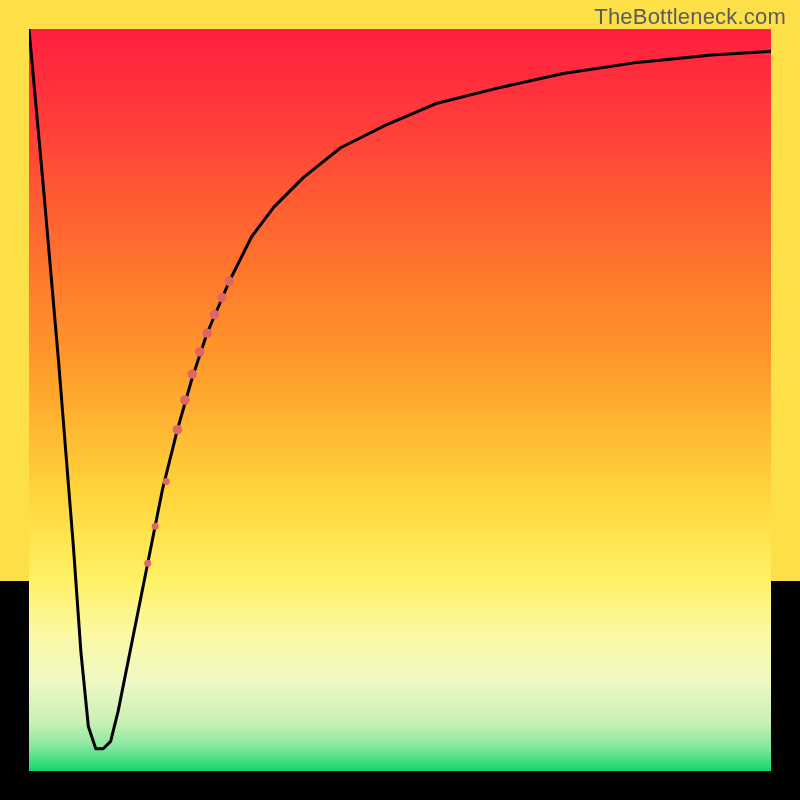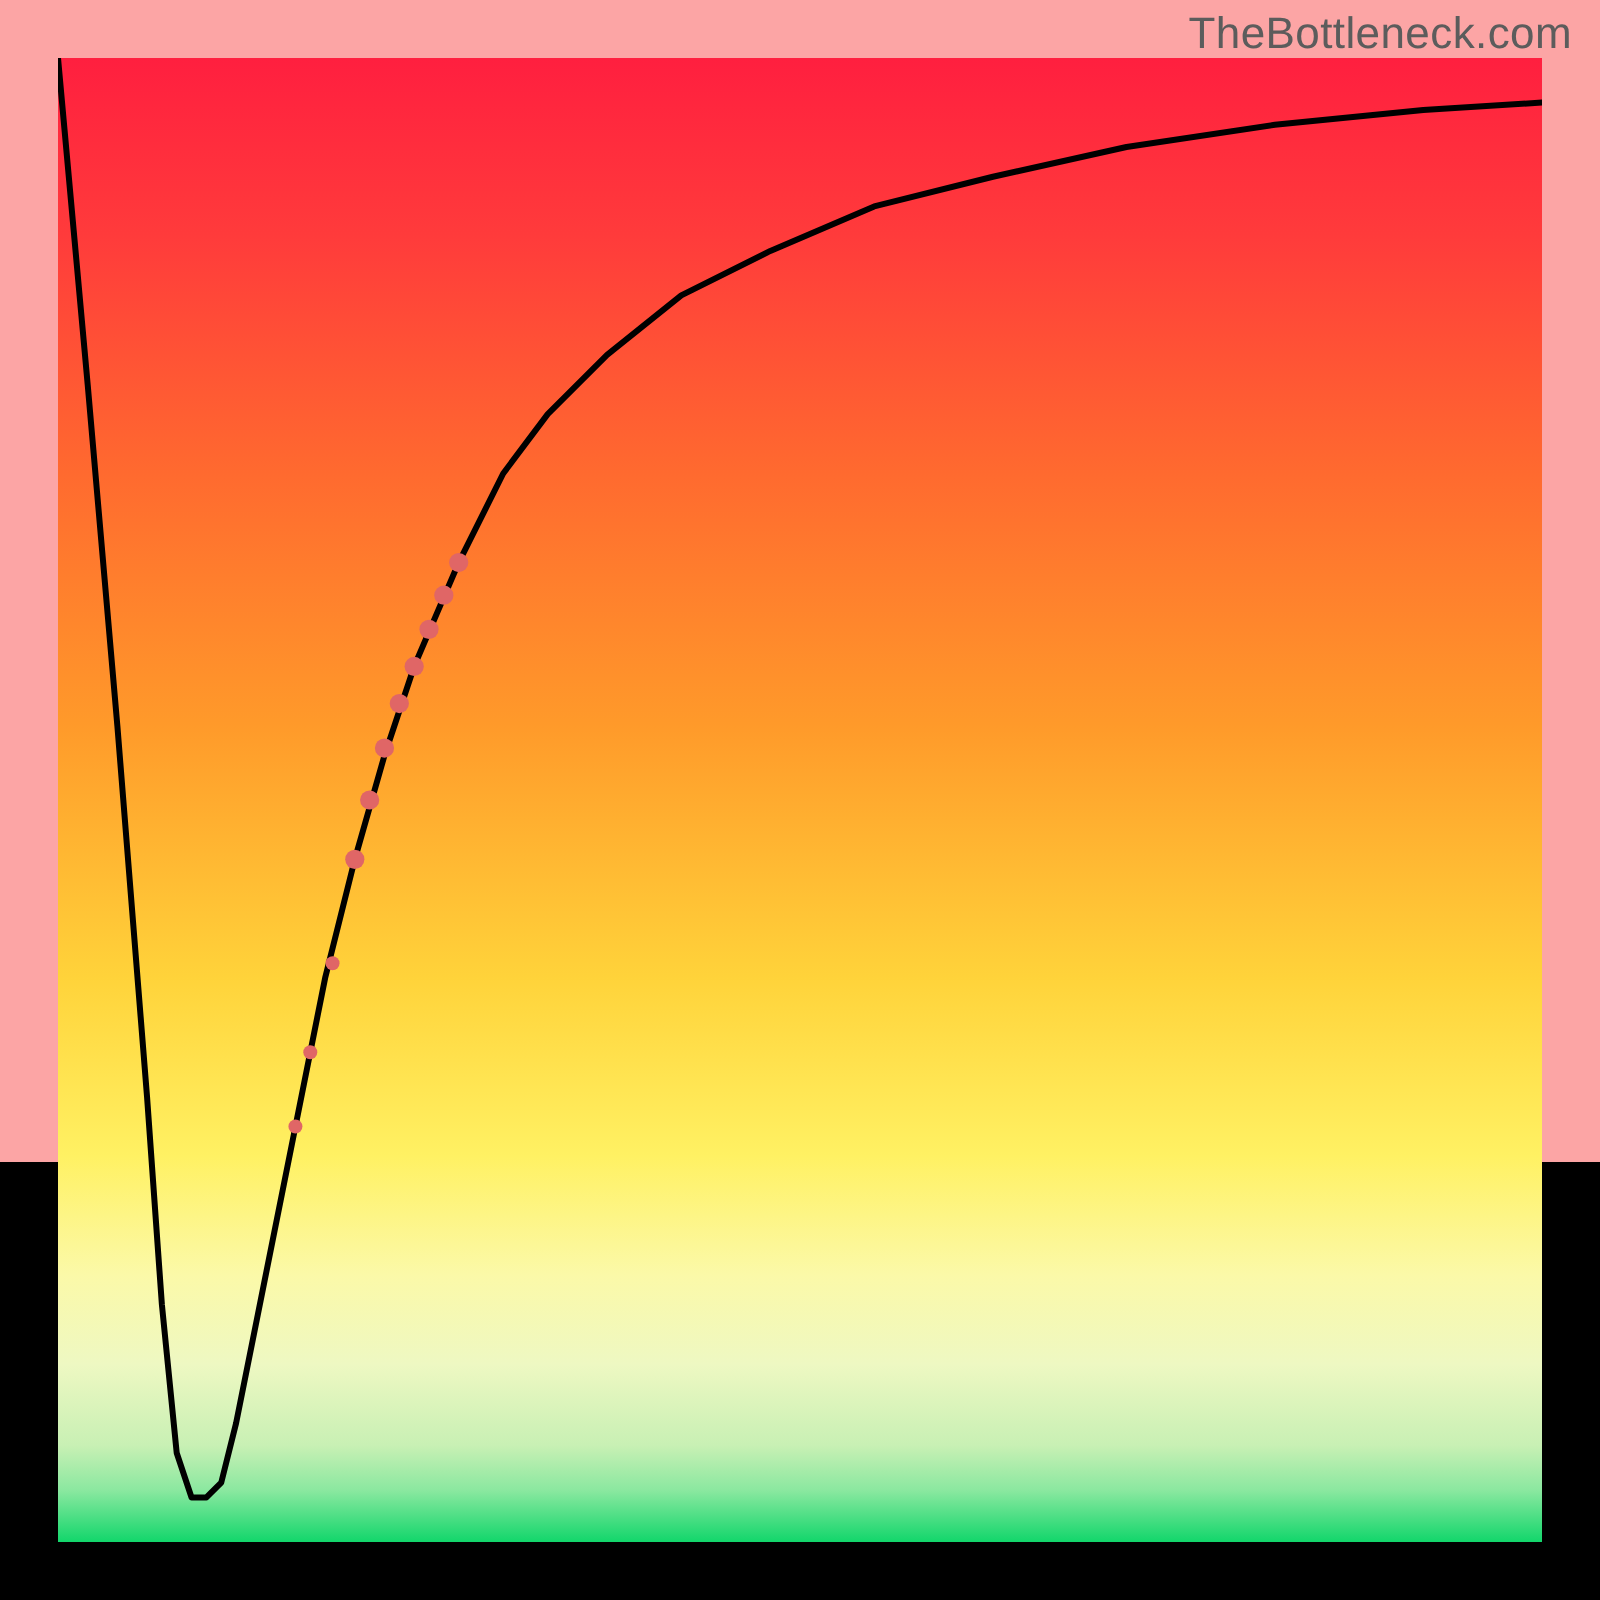--- a/index.html
+++ b/index.html
@@ -7,21 +7,21 @@
     padding: 0;
     width: 800px;
     height: 800px;
     overflow: hidden;
     background: #000;
   }
   .frame {
     position: relative;
     width: 800px;
     height: 581px;
-    background: #fca5a5;
+    background: #fde047;
   }
   .plot {
     position: absolute;
     left: 29px;
     top: 29px;
     width: 742px;
     height: 742px;
     overflow: hidden;
   }
   .bg-gradient {

